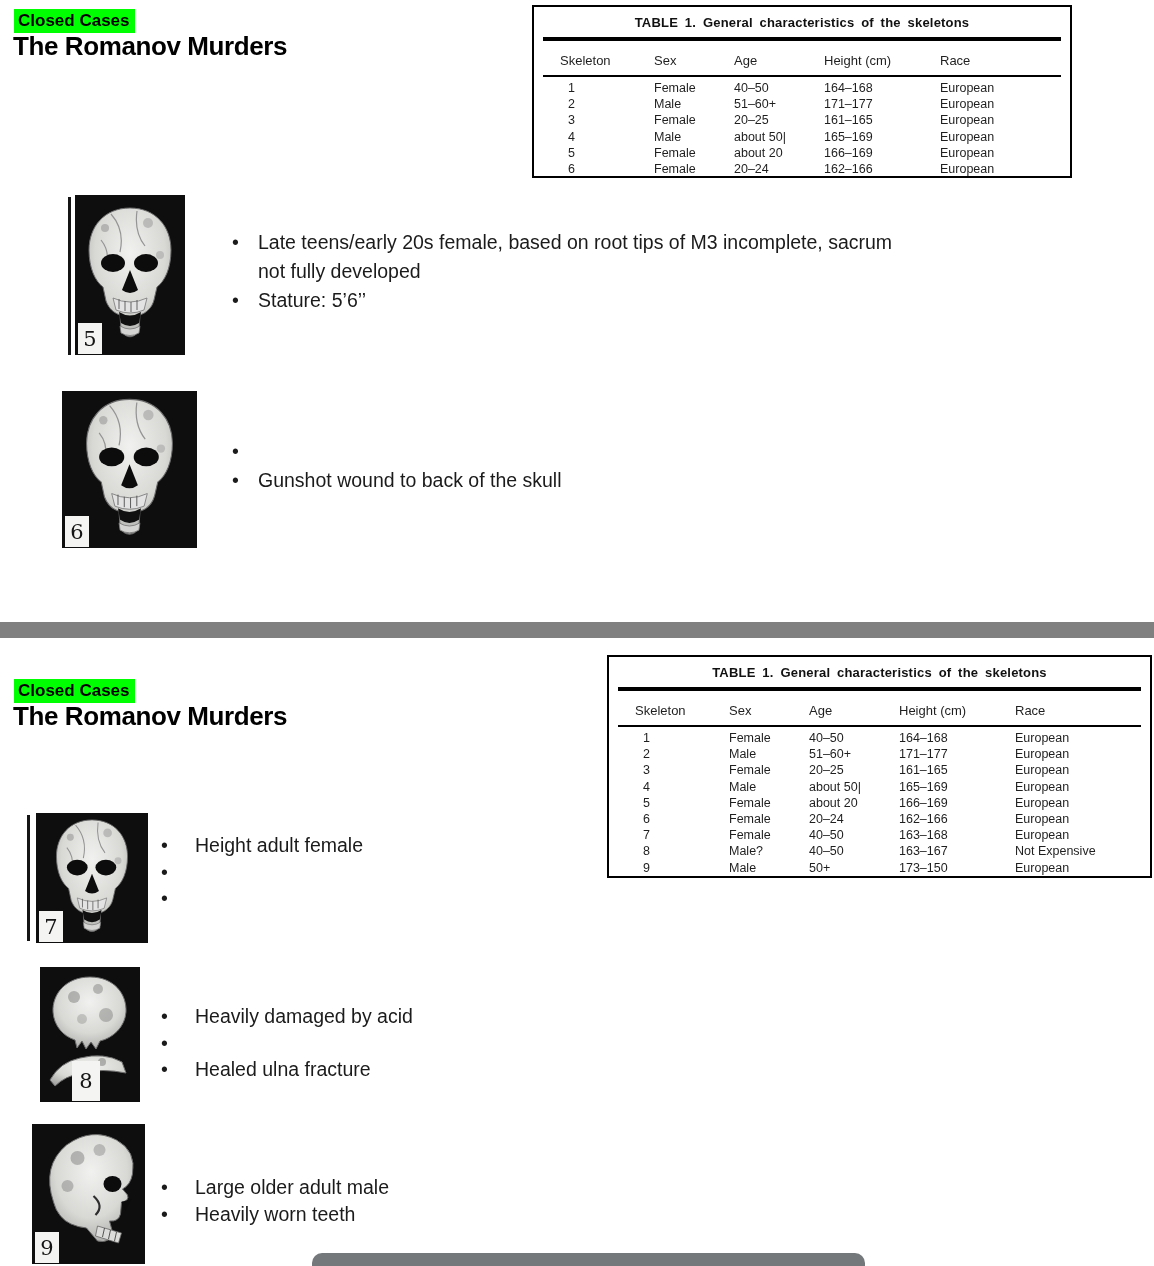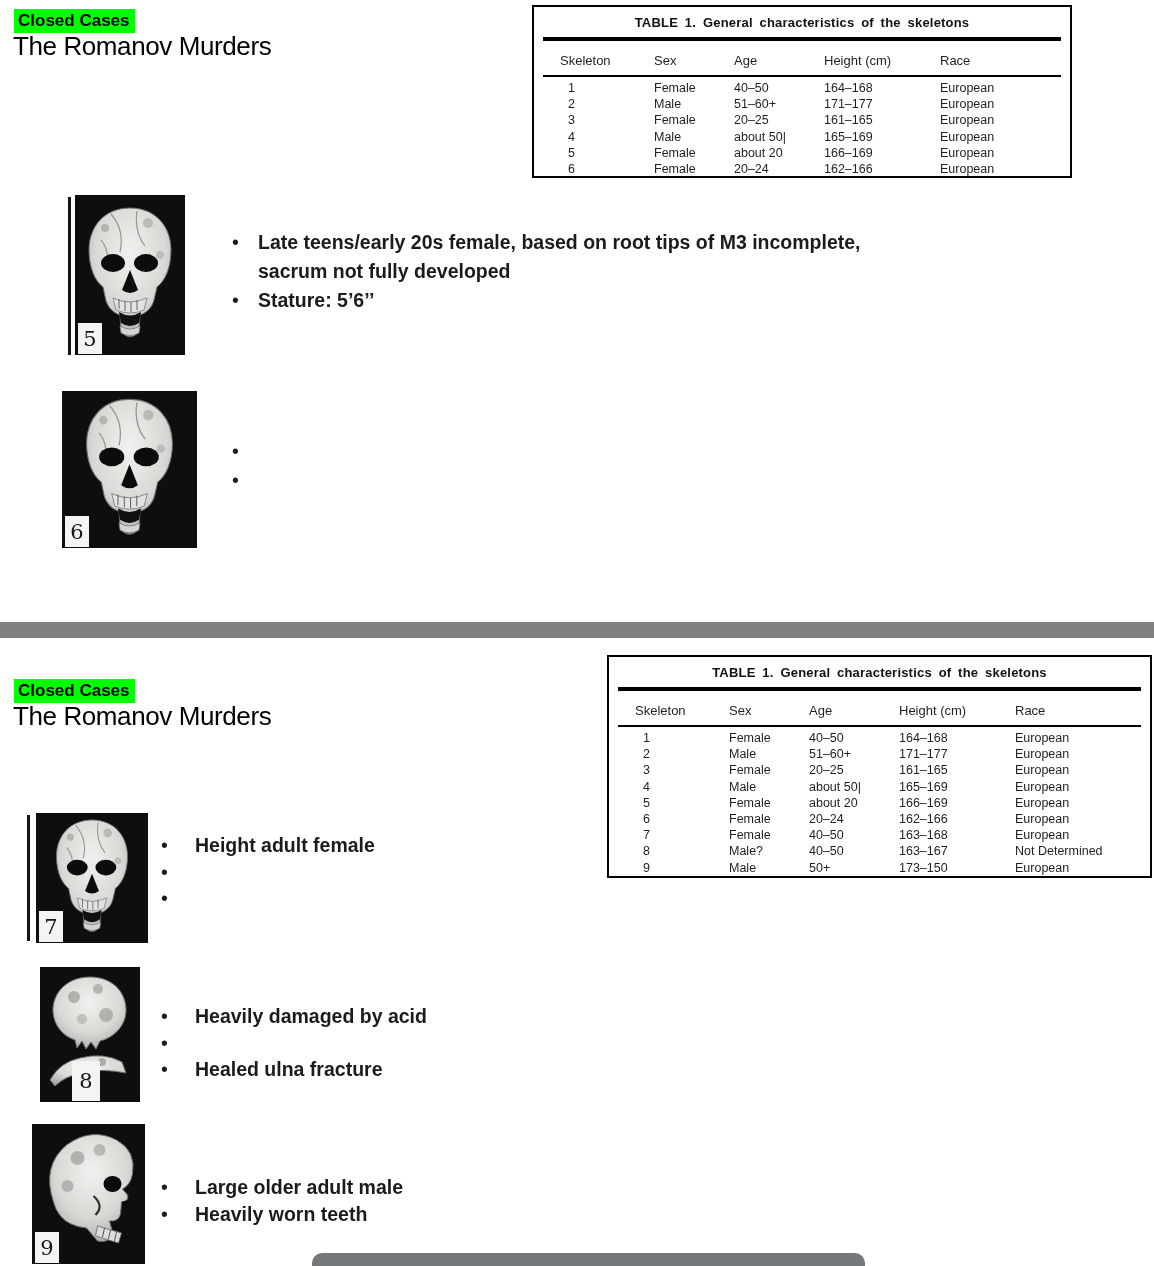--- a/index.html
+++ b/index.html
@@ -8,21 +8,21 @@
     background:#ffffff; font-family:"Liberation Sans", sans-serif; color:#1b1b1b;
   }
   .abs { position:absolute; }
 
   
   .slide-tag {
     display:inline-block; background:#00ff00; color:#000;
     font-weight:bold; font-size:17px; line-height:21px; padding:1px 5px 2px 4px;
   }
   .slide-title {
-    font-weight:normal; font-size:26px; letter-spacing:-0.4px; color:#000; white-space:nowrap;
+    font-weight:bold; font-size:26px; letter-spacing:-0.4px; color:#000; white-space:nowrap;
   }
 
   
   .paper-table {
     background:#fff; border:2px solid #000; box-sizing:border-box;
     color:#1f1f1f; overflow:hidden;
   }
   .pt-title {
     text-align:center; font-weight:bold; font-size:13px; letter-spacing:0.2px;
     word-spacing:3px; padding:8px 0 7px 0; color:#111;
@@ -48,21 +48,21 @@
   }
   .side-line { position:absolute; width:3px; background:#151515; }
 
   
   .bullet-list { position:absolute; }
   .bullet-item { display:flex; }
   .bullet-dot { flex:0 0 26px; text-align:left; padding-left:4px; }
   .list-big  .bullet-item { font-size:19.5px; line-height:29px; }
   .list-small .bullet-item { font-size:19.5px; line-height:26.5px; }
   .list-small .bullet-dot { flex-basis:34px; padding-left:6px; }
-  .bullet-text { white-space:pre-wrap;font-weight:bold; }
+  .bullet-text { white-space:pre-wrap; }
 
   
   #divider { left:0; top:622px; width:1154px; height:16px; background:#808080; }
   #toolbar-bar {
     left:312px; top:1253px; width:553px; height:13px;
     background:#75787b; border-radius:10px 10px 0 0;
   }
 </style>
 </head>
 <body>
@@ -206,20 +206,21 @@
         <use href="#sk-front"></use>
       </svg>
     <div class="skull-label">6</div>
   </div>
   <div class="bullet-list list-big" style="left:228px;top:437px;width:700px;">
       <div class="bullet-item">
       <span class="bullet-dot">•</span>
     </div>
       <div class="bullet-item">
       <span class="bullet-dot">•</span>
+      <span class="bullet-text">Gunshot wound to back of the skull</span>
     </div>
     </div>
 
 </div>
 
 <div class="abs" id="divider"></div>
 
 <div class="abs" style="left:0;top:638px;width:1154px;height:628px;">
 
   <div class="abs" style="left:14px;top:41px;">
@@ -286,21 +287,21 @@
         <span>Female</span>
         <span>40–50</span>
         <span>163–168</span>
         <span>European</span>
       </div>
         <div class="pt-row">
         <span>8</span>
         <span>Male?</span>
         <span>40–50</span>
         <span>163–167</span>
-        <span>Not Determined</span>
+        <span>Not Expensive</span>
       </div>
         <div class="pt-row">
         <span>9</span>
         <span>Male</span>
         <span>50+</span>
         <span>173–150</span>
         <span>European</span>
       </div>
       </div>
   </div>

